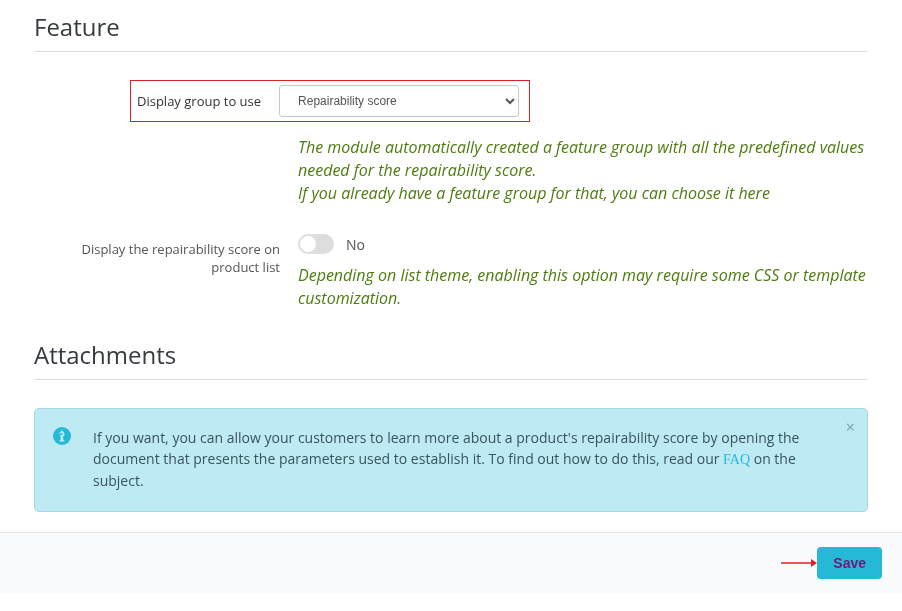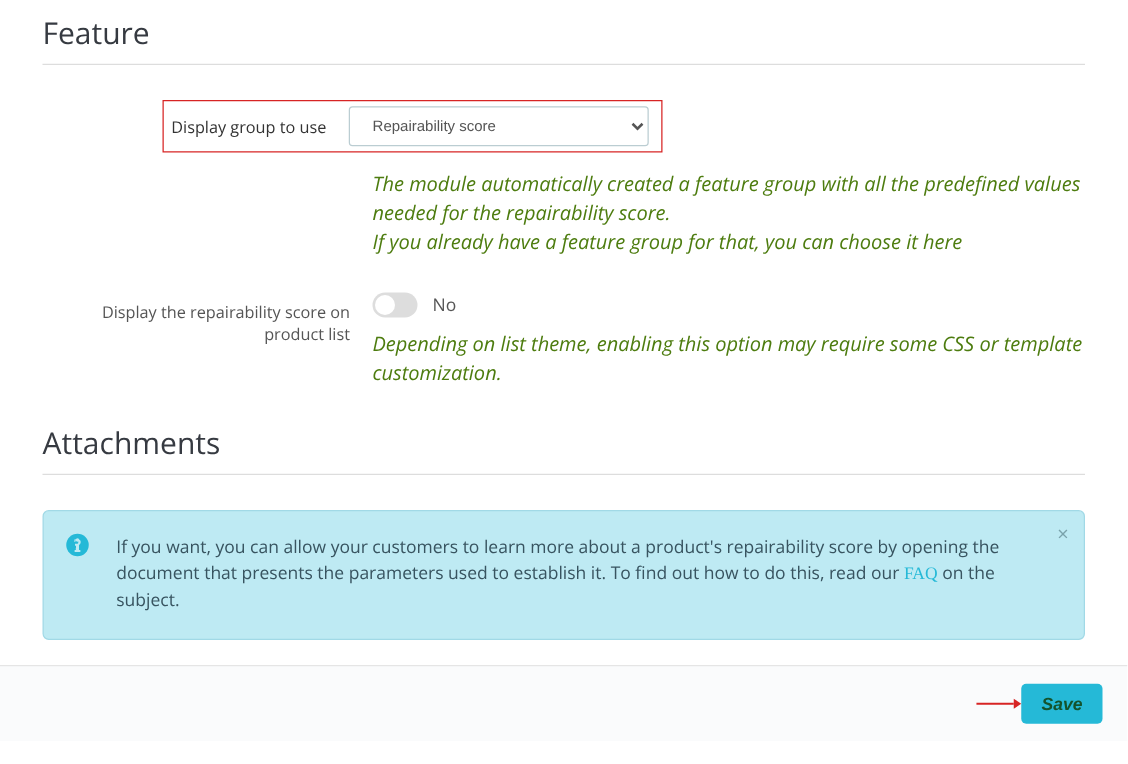--- a/index.html
+++ b/index.html
@@ -139,28 +139,27 @@
     align-items: center;
   }
   .arrow-indicator {
     margin-right: 0;
     position: relative;
     top: 0;
   }
   .arrow-indicator svg { display:block; }
   .btn-save {
     background: #25b9d7;
-    color: #14532d;
+    color: #701a75;
     border: none;
     border-radius: 4px;
     padding: 8px 16px;
     font-size: 14px;
     font-weight: 600;
     cursor: pointer;
-    font-style: italic;
   }
 </style>
 </head>
 <body>
 
 <div class="content">
   <h2 class="section-title">Feature</h2>
   <hr class="section-rule">
 
   <div class="form-row" style="margin-bottom:4px;">

